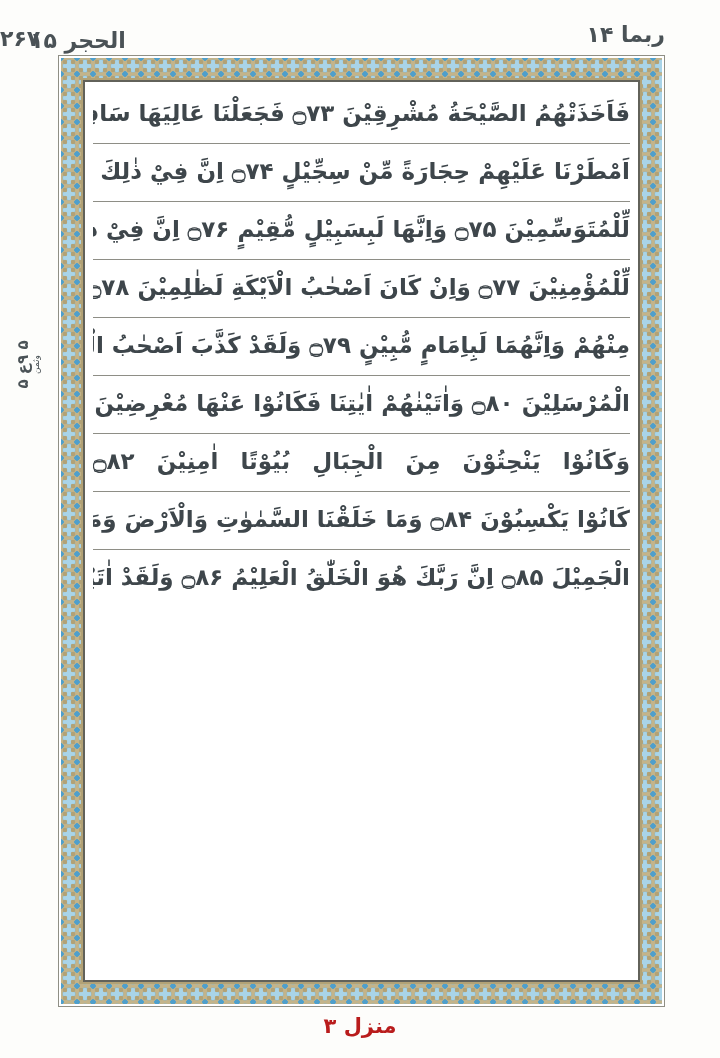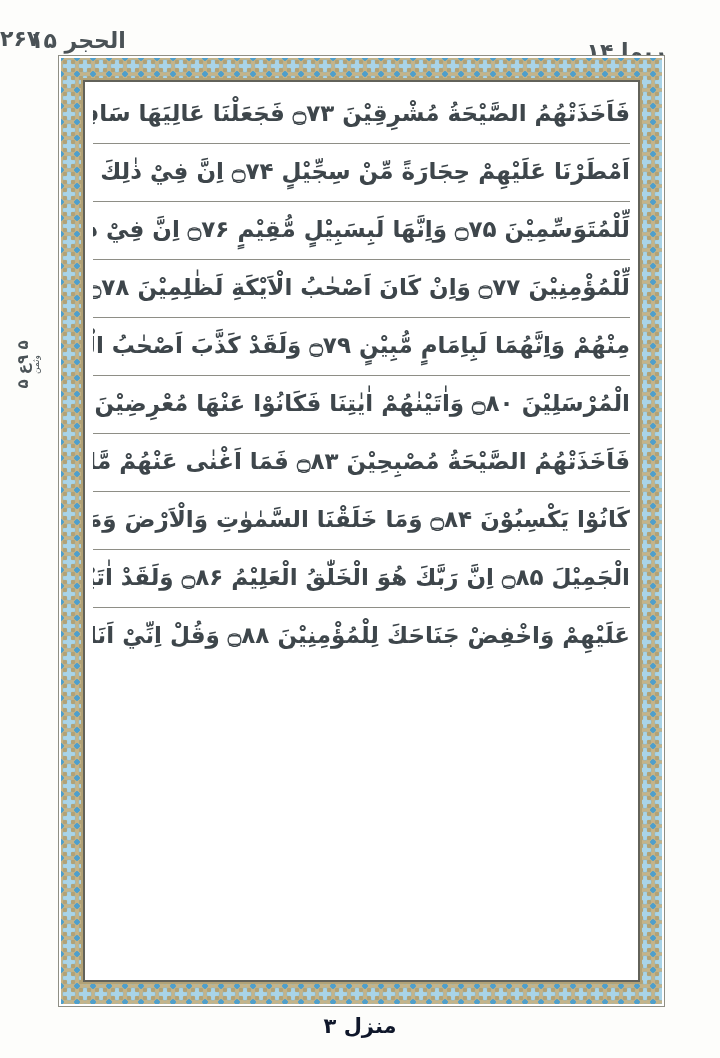--- a/index.html
+++ b/index.html
@@ -7,21 +7,21 @@
     width:720px;height:1058px;position:relative;
     background:#fdfdfb;overflow:hidden;
     font-family:"DejaVu Sans",sans-serif;
     color:#3e464b;
   }
   
   .hdr{position:absolute;top:22px;left:0;width:720px;height:40px;}
   .hdr-item{position:absolute;font-weight:bold;color:#4a5256;white-space:nowrap;}
   .hdr-left{left:30px;top:6px;font-size:22px;}
   .hdr-center{left:0;right:0;top:4px;text-align:left;font-size:22px;letter-spacing:2px;}
-  .hdr-right{right:55px;top:0;font-size:22px;margin-top:17px;}
+  .hdr-right{right:55px;top:0;font-size:22px;}
   
   .frame{
     position:absolute;left:58px;top:55px;width:607px;height:952px;
     box-sizing:border-box;border:1px solid #8f8f85;background:#ffffff;padding:2px;
   }
   .band{
     position:relative;width:100%;height:100%;box-sizing:border-box;
     background-color:#bcd9e9;
     background-image:
       radial-gradient(circle, #4f9fcb 2.5px, rgba(0,0,0,0) 3px),
@@ -52,21 +52,21 @@
     display:flex;align-items:center;justify-content:center;
   }
   .marker-rot{
     transform:rotate(-90deg);transform-origin:center;
     text-align:center;color:#4a5256;font-weight:bold;white-space:nowrap;
   }
   .marker-main{font-size:15px;line-height:15px;}
   .marker-note{font-size:9px;line-height:10px;font-weight:normal;}
   
   .ftr{position:absolute;left:0;right:0;top:1014px;text-align:center;}
-  .ftr-text{font-size:21px;font-weight:bold;color:#0f172a;}
+  .ftr-text{font-size:21px;font-weight:bold;color:#b91c1c;}
 </style>
 </head>
 <body>
 
 <div class="hdr">
   <span class="hdr-item hdr-left" dir="rtl">الحجر ۱۵</span>
   <span class="hdr-item hdr-center" dir="rtl">۲۶۷</span>
   <span class="hdr-item hdr-right" dir="rtl">ربما ۱۴</span>
 </div>
 
@@ -79,23 +79,22 @@
 
 <div class="frame">
   <div class="band">
     <div class="content">
       <div class="t-line">فَاَخَذَتْهُمُ الصَّيْحَةُ مُشْرِقِيْنَ ۝۷۳ فَجَعَلْنَا عَالِيَهَا سَافِلَهَا وَ</div>
       <div class="t-line">اَمْطَرْنَا عَلَيْهِمْ حِجَارَةً مِّنْ سِجِّيْلٍ ۝۷۴ اِنَّ فِيْ ذٰلِكَ لَاٰيٰتٍ</div>
       <div class="t-line">لِّلْمُتَوَسِّمِيْنَ ۝۷۵ وَاِنَّهَا لَبِسَبِيْلٍ مُّقِيْمٍ ۝۷۶ اِنَّ فِيْ ذٰلِكَ لَاٰيَةً</div>
       <div class="t-line">لِّلْمُؤْمِنِيْنَ ۝۷۷ وَاِنْ كَانَ اَصْحٰبُ الْاَيْكَةِ لَظٰلِمِيْنَ ۝۷۸ فَانْتَقَمْنَا</div>
       <div class="t-line">مِنْهُمْ وَاِنَّهُمَا لَبِاِمَامٍ مُّبِيْنٍ ۝۷۹ وَلَقَدْ كَذَّبَ اَصْحٰبُ الْحِجْرِ</div>
       <div class="t-line">الْمُرْسَلِيْنَ ۝۸۰ وَاٰتَيْنٰهُمْ اٰيٰتِنَا فَكَانُوْا عَنْهَا مُعْرِضِيْنَ ۝۸۱</div>
-      <div class="t-line">فَاَخَذَتْهُمُ الصَّيْحَةُ مُصْبِحِيْنَ ۝۸۳ فَمَا اَغْنٰى عَنْهُمْ مَّا</div>
+      <div class="t-line">وَكَانُوْا يَنْحِتُوْنَ مِنَ الْجِبَالِ بُيُوْتًا اٰمِنِيْنَ ۝۸۲</div>
       <div class="t-line">كَانُوْا يَكْسِبُوْنَ ۝۸۴ وَمَا خَلَقْنَا السَّمٰوٰتِ وَالْاَرْضَ وَمَا</div>
       <div class="t-line">الْجَمِيْلَ ۝۸۵ اِنَّ رَبَّكَ هُوَ الْخَلّٰقُ الْعَلِيْمُ ۝۸۶ وَلَقَدْ اٰتَيْنٰكَ</div>
-      <div class="t-line">عَلَيْهِمْ وَاخْفِضْ جَنَاحَكَ لِلْمُؤْمِنِيْنَ ۝۸۸ وَقُلْ اِنِّيْ اَنَا</div>
     </div>
   </div>
 </div>
 
 <div class="ftr">
   <span class="ftr-text" dir="rtl">منزل ۳</span>
 </div>
 
 </body></html>

